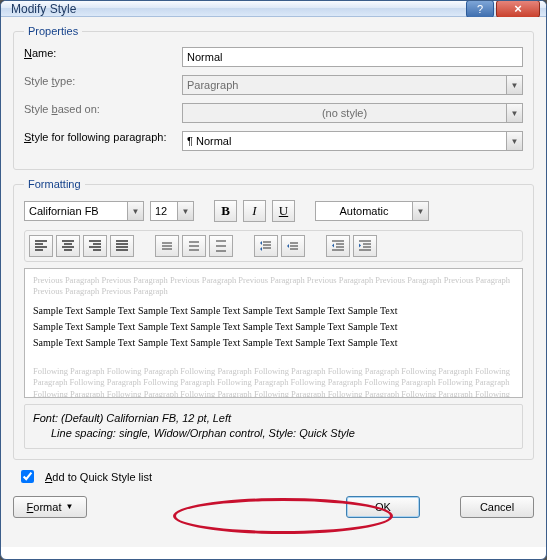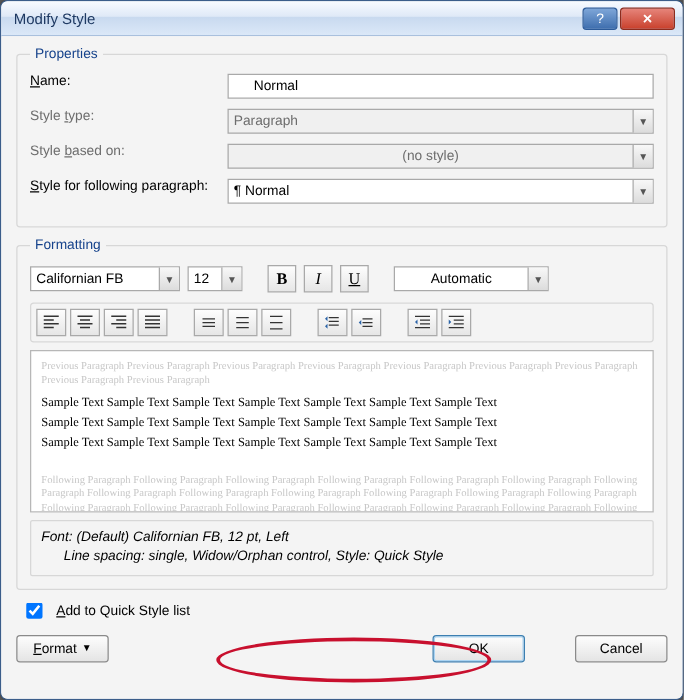--- a/index.html
+++ b/index.html
@@ -13,21 +13,21 @@
   }
   .window {
     width: 547px; height: 560px;
     background: #fff;
     border: 1px solid #3b5d8a;
     border-radius: 6px;
     overflow: hidden;
     box-shadow: 0 0 4px rgba(0,0,0,.4);
   }
   .titlebar {
-    height: 28px;
+    height: 16px;
     background: linear-gradient(#f8fbff, #dfe9f7 45%, #c8d9ef 46%, #dbe8f8);
     border-bottom: 1px solid #a9c0dd;
     display: flex; align-items: center;
     padding: 0 6px 0 10px;
   }
   .titlebar .title { flex:1; color:#1f3a63; font-size:12px; }
   .winbtn {
     width: 28px; height:18px;
     margin-left: 2px;
     border-radius: 3px;
@@ -49,21 +49,21 @@
     padding: 10px 10px 10px 10px;
     background: #f4f4f4;
   }
   legend { padding: 0 4px; color:#15428b; font-size:11px; }
   .row { display:flex; margin-bottom:6px; height:22px; }
   .row label { width:158px; }
   .row input[type=text], .row .combo {
     flex:1; height:20px;
   }
   input[type=text] {
-    border:1px solid #a9a9a9; padding:1px 20px; font-size:11px;
+    border:1px solid #a9a9a9; padding:1px 4px; font-size:11px;
     background:#fff; height:20px;
   }
   .combo {
     display:flex; background:#fff; border:1px solid #a9a9a9;
     font-size:11px; align-items:center;
   }
   .combo.disabled { background:#f0f0f0; color:#6d6d6d; }
   .combo .cval { flex:1; padding:0 4px; }
   .combo .cval.center { text-align:center; }
   .combo .cbtn {
@@ -81,21 +81,21 @@
     width:23px; height:22px;
     border:1px solid #a9a9a9;
     background:linear-gradient(#fdfdfd,#e6e6e6);
     display:flex; align-items:center; justify-content:center;
     font-family: "Times New Roman", serif;
     font-size:13px;
   }
   .tbtn.bold { font-weight:bold; }
   .tbtn.italic { font-style:italic; }
   .tbtn.under { text-decoration:underline; }
-  .colorcombo { width:124px; }
+  .colorcombo { width:114px; }
   .groupsep { width:8px; }
   .toolbar2 {
     display:flex; align-items:center; gap:0;
     border:1px solid #d7d7d7; padding:4px; border-radius:3px; background:#f4f4f4;
     margin-bottom:6px;
   }
   .tb2 {
     width:24px; height:22px;
     border:1px solid #a9a9a9;
     background:linear-gradient(#fdfdfd,#e6e6e6);

